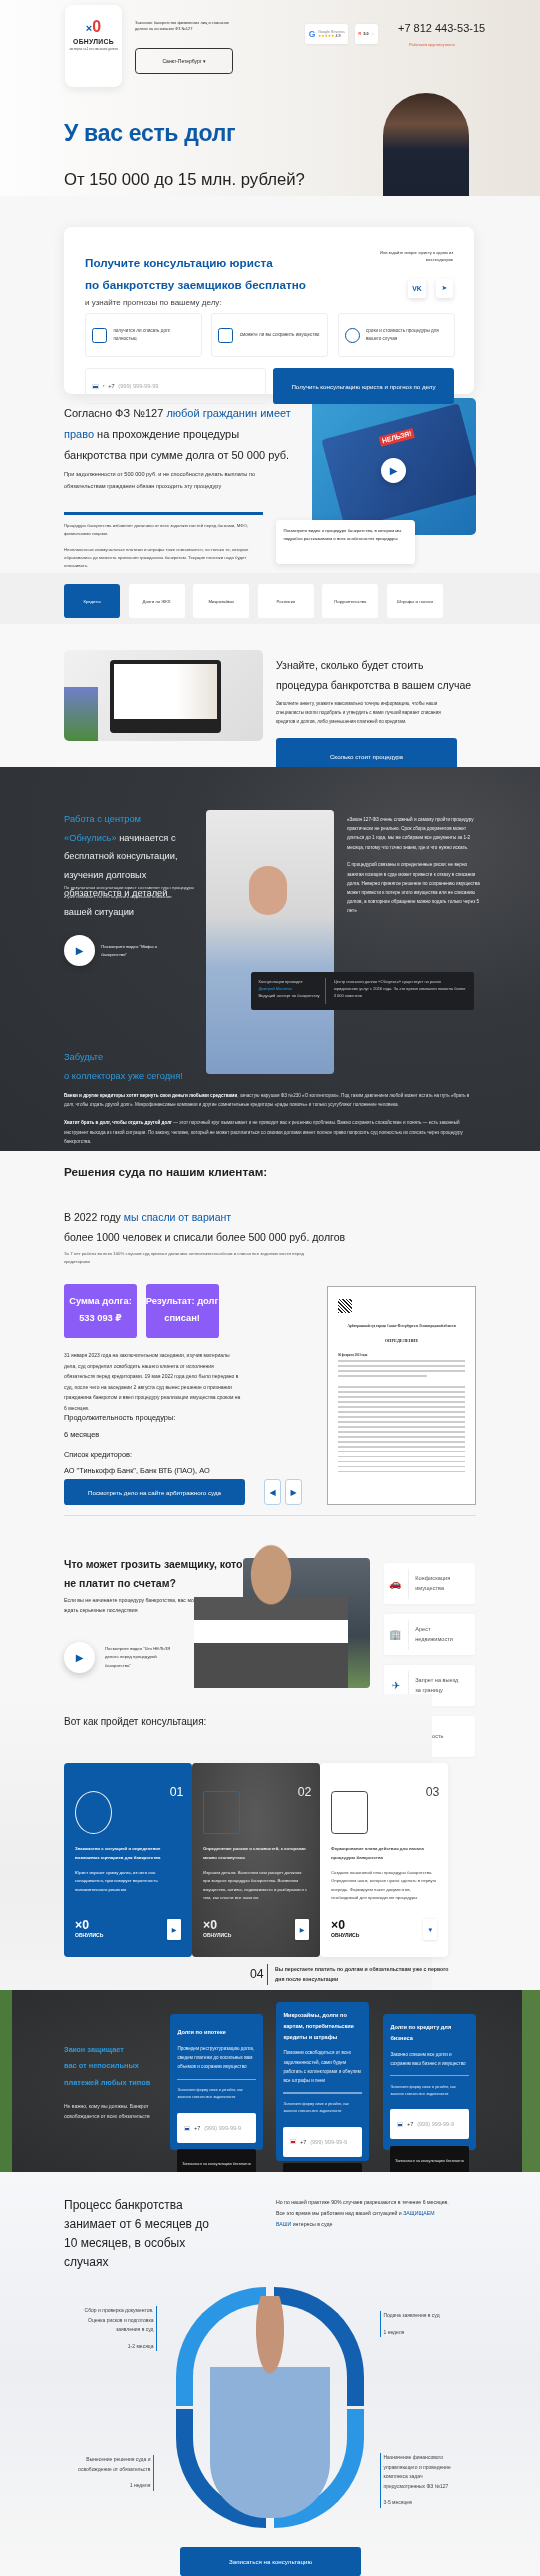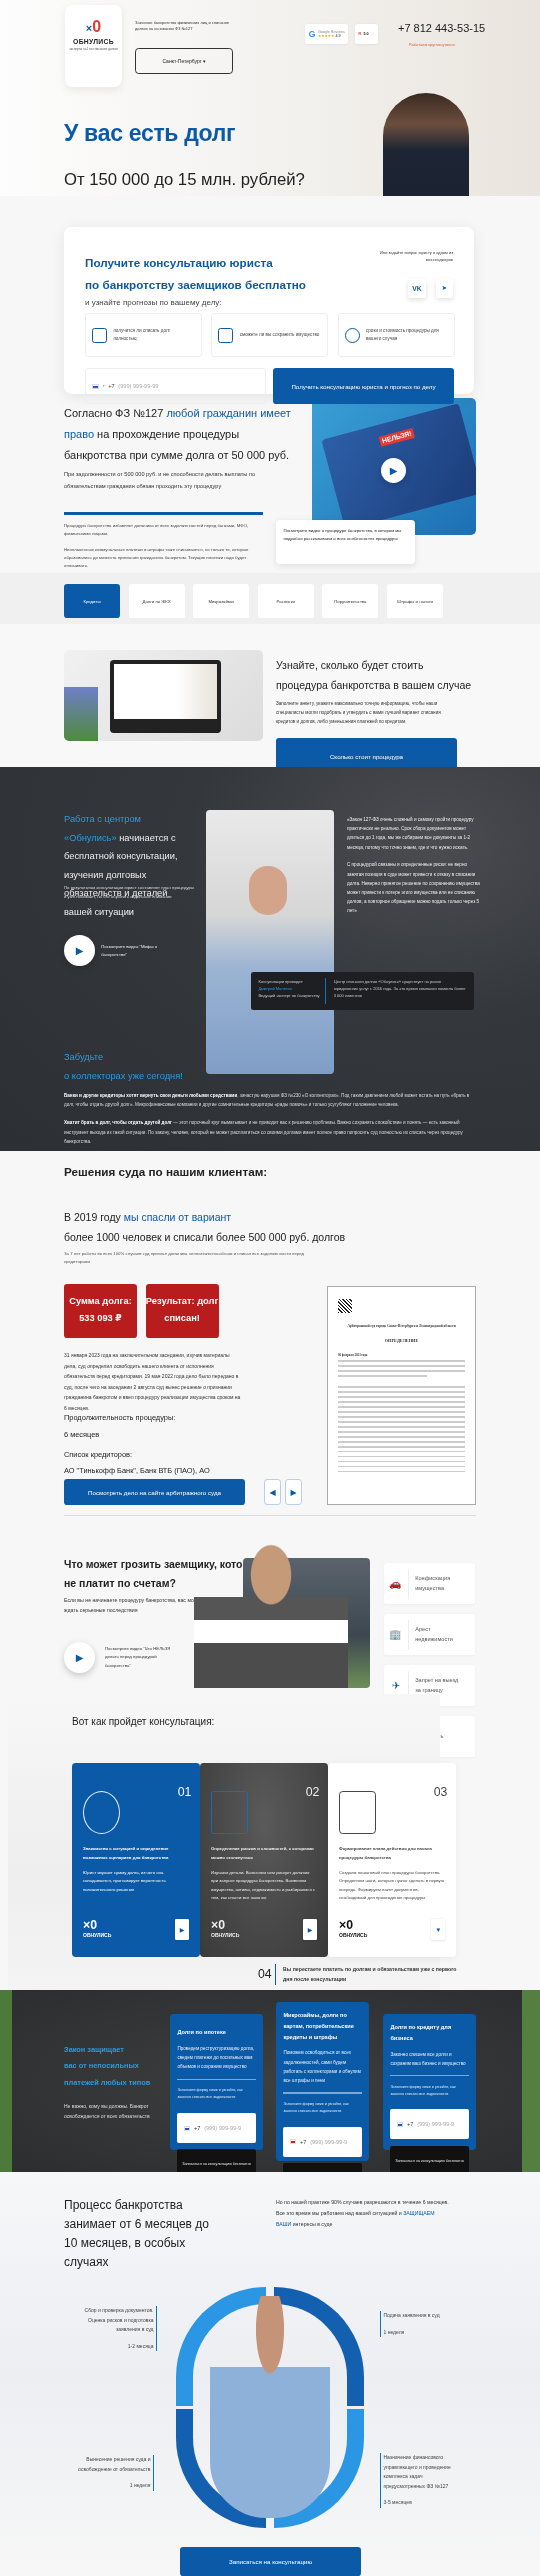--- a/index.html
+++ b/index.html
@@ -88,21 +88,21 @@
 .dk-body{position:absolute;left:64px;top:324px;width:412px;font-size:4.6px;line-height:2.05;color:#ddd}
 .dk-body p{margin-bottom:8.6px}
 .dk-body b{color:#fff}
 
 
 #court{position:absolute;top:1151px;left:0;width:541px;height:364px;background:#f7f7f7}
 .ct-h{position:absolute;left:64px;top:13.6px;font-size:11.7px;font-weight:bold;color:#222}
 .ct-h2{position:absolute;left:64px;top:56px;font-size:10.5px;line-height:1.95;color:#222}
 .ct-s{position:absolute;left:64px;top:99px;font-size:4.3px;line-height:1.9;color:#555}
 .ct-stats{position:absolute;left:64px;top:133px;display:flex;gap:8.6px}
-.stat{width:73px;height:54px;background:#b91c1c;border-radius:3.1px;color:#fff;text-align:center;font-size:9.3px;line-height:1.9;padding-top:8.6px;font-weight:bold}
+.stat{width:73px;height:54px;background:#8b5cf6;border-radius:3.1px;color:#fff;text-align:center;font-size:9.3px;line-height:1.9;padding-top:8.6px;font-weight:bold}
 .ct-desc{position:absolute;left:64px;top:199px;width:179px;font-size:5px;line-height:2.1;color:#333}
 .ct-lab{position:absolute;left:64px;font-size:7.4px;line-height:2.2;color:#222}
 .ct-btn{position:absolute;left:64px;top:328px;width:181px;height:26px}
 .ct-nav{position:absolute;left:264px;top:328px;display:flex;gap:3.7px}
 .navb{width:17.3px;height:26px;border:0.6px solid #b8cfe8;border-radius:3.1px;background:#fff;display:flex;align-items:center;justify-content:center;color:#0b5aa8;font-size:8px}
 .ct-doc{position:absolute;left:327px;top:135px;width:149px;height:219px;background:#fff;border:0.6px solid #aaa;padding:12.3px 10px;font-family:"Liberation Serif",serif;font-size:3.1px;line-height:1.5;color:#333}
 .ct-doc .qr{width:13.6px;height:13.6px;background:repeating-linear-gradient(45deg,#222 0 1.2px,#fff 1.2px 2.5px)}
 .ct-doc .hd{text-align:center;font-weight:bold;margin-top:11px;font-size:3.4px}
 .ct-doc .tt{text-align:center;font-weight:bold;margin:8.6px 0;font-size:4.3px}
 .ct-doc .ln{height:1.9px;background:#ccc;margin:3.1px 0}
@@ -115,21 +115,21 @@
 .th-play{position:absolute;left:64px;top:127px;display:flex;align-items:center;gap:10px}
 .th-play .play{width:31px;height:31px}
 .th-play span{font-size:4.3px;line-height:1.9;color:#333}
 .th-photo{position:absolute;left:243px;top:43px;width:127px;height:130px;border-radius:3.7px;background:linear-gradient(180deg,#5b646c,#3d474f 60%,#6d8f58)}
 .th-man{position:absolute;left:194px;top:21.6px;width:154px;height:151px;background:radial-gradient(ellipse at 50% 25%,#c59a78 0 18%,transparent 19%),linear-gradient(180deg,transparent 40%,#555 40% 55%,#fff 55% 70%,#4c4c4c 70%);border-radius:40% 40% 0 0}
 .th-items{position:absolute;left:384px;top:48px;display:flex;flex-direction:column;gap:10px}
 .th-item{width:91px;height:41px;background:#fff;border-radius:2.5px;display:flex;align-items:center;font-size:5.6px;color:#555;line-height:1.7;box-shadow:0 0.6px 2.5px rgba(0,0,0,.04)}
 .th-item .ic{width:25px;height:30px;border-right:0.6px solid #eee;display:flex;align-items:center;justify-content:center;color:#0b5aa8;font-size:10px;margin-right:6.2px}
 
 
-#how{position:absolute;top:1694px;left:8px;width:432px;height:284px;background:linear-gradient(180deg,#f7f7f7,#eeeeee 60%,#f4f4f4)}
+#how{position:absolute;top:1694px;left:0;width:432px;height:284px;background:linear-gradient(180deg,#f7f7f7,#eeeeee 60%,#f4f4f4)}
 .how-h{position:absolute;left:64px;top:22px;font-size:10px;color:#222}
 .how-cards{position:absolute;left:64px;top:69px;display:flex;gap:0}
 .hc{width:128px;height:325px;border-radius:3.7px;position:relative;padding:11px;font-size:4.6px;line-height:2.1;height:325px}
 .hc{height:325px}
 .hc.c1{background:#0b5aa8;color:#fff}
 .hc.c2{background:radial-gradient(ellipse at 50% 30%,#5a5a5a,#3a3a3a);color:#eee}
 .hc.c3{background:#fff;color:#444;box-shadow:0 1.2px 6.2px rgba(0,0,0,.06)}
 .hc .num{position:absolute;right:8.6px;top:17.3px;font-size:12.3px}
 .hc .ic{width:46px;height:68px;margin-top:34px;border:1.5px solid currentColor;border-radius:25px 25px 3.7px 3.7px;opacity:.9}
 .hc.c2 .ic{border-color:#0b72c7}
@@ -305,21 +305,21 @@
   <div class="dk-forget"><span>Забудьте</span><br><span>о коллекторах уже сегодня!</span></div>
   <div class="dk-body">
     <p><b>Банки и другие кредиторы хотят вернуть свои деньги любыми средствами</b><span>, зачастую нарушая ФЗ №230 «О коллекторах». Под таким давлением любой может встать на путь «брать в долг, чтобы отдать другой долг». Микрофинансовые компании и другие сомнительные кредиторы «рады помочь» и только усугубляют положение человека.</span></p>
     <p><b>Хватит брать в долг, чтобы отдать другой долг</b><span> — этот порочный круг выматывает и не приводит вас к решению проблемы. Важно сохранять спокойствие и понять — есть законный инструмент выхода из такой ситуации. По закону, человек, который не может расплатиться со своими долгами имеет полное право попросить суд полностью их списать через процедуру банкротства.</span></p>
     <p><b>Под давлением люди готовы даже продать свою единственную квартиру</b><span> или дом. Мы лично знаем много таких историй и хотим предостеречь вас от их повторения. Никто не имеет право отнять у вас вашу единственную жилплощадь! Получите консультацию и узнайте, как вы можете защитить себя и близких от коллекторов уже сегодня, и полностью списать свои долги!</span></p>
   </div>
 </section>
 
 <section id="court">
   <div class="ct-h">Решения суда по нашим клиентам:</div>
-  <div class="ct-h2"><span>В 2019 году </span><span class="blue">мы спасли от вариант</span><br><span>более 1000 человек и списали более 500 000 руб. долгов</span></div>
+  <div class="ct-h2"><span>В 2022 году </span><span class="blue">мы спасли от вариант</span><br><span>более 1000 человек и списали более 500 000 руб. долгов</span></div>
   <div class="ct-s" style="width:241px">За 7 лет работы во всех 100% случаев суд признал должника неплатежеспособным и списал все задолженности перед кредиторами</div>
   <div class="ct-stats">
     <div class="stat">Сумма долга: 533 093 ₽</div>
     <div class="stat">Результат: долг списан!</div>
   </div>
   <div class="ct-desc">31 января 2023 года на заключительном заседании, изучив материалы дела, суд определил освободить нашего клиента от исполнения обязательств перед кредиторами. 19 мая 2022 года дело было передано в суд, после чего на заседании 2 августа суд вынес решение о признании гражданина банкротом и ввел процедуру реализации имущества сроком на 6 месяцев.</div>
   <div class="ct-lab" style="top:259px">Продолжительность процедуры:</div>
   <div class="ct-lab" style="top:276px">6 месяцев</div>
   <div class="ct-lab" style="top:296px;width:160px;line-height:2.1"><span>Список кредиторов:</span><br><span>АО "Тинькофф Банк", Банк ВТБ (ПАО), АО "Альфа-Банк"</span></div>
   <div class="ct-btn btn-blue">Посмотреть дело на сайте арбитражного суда</div>

